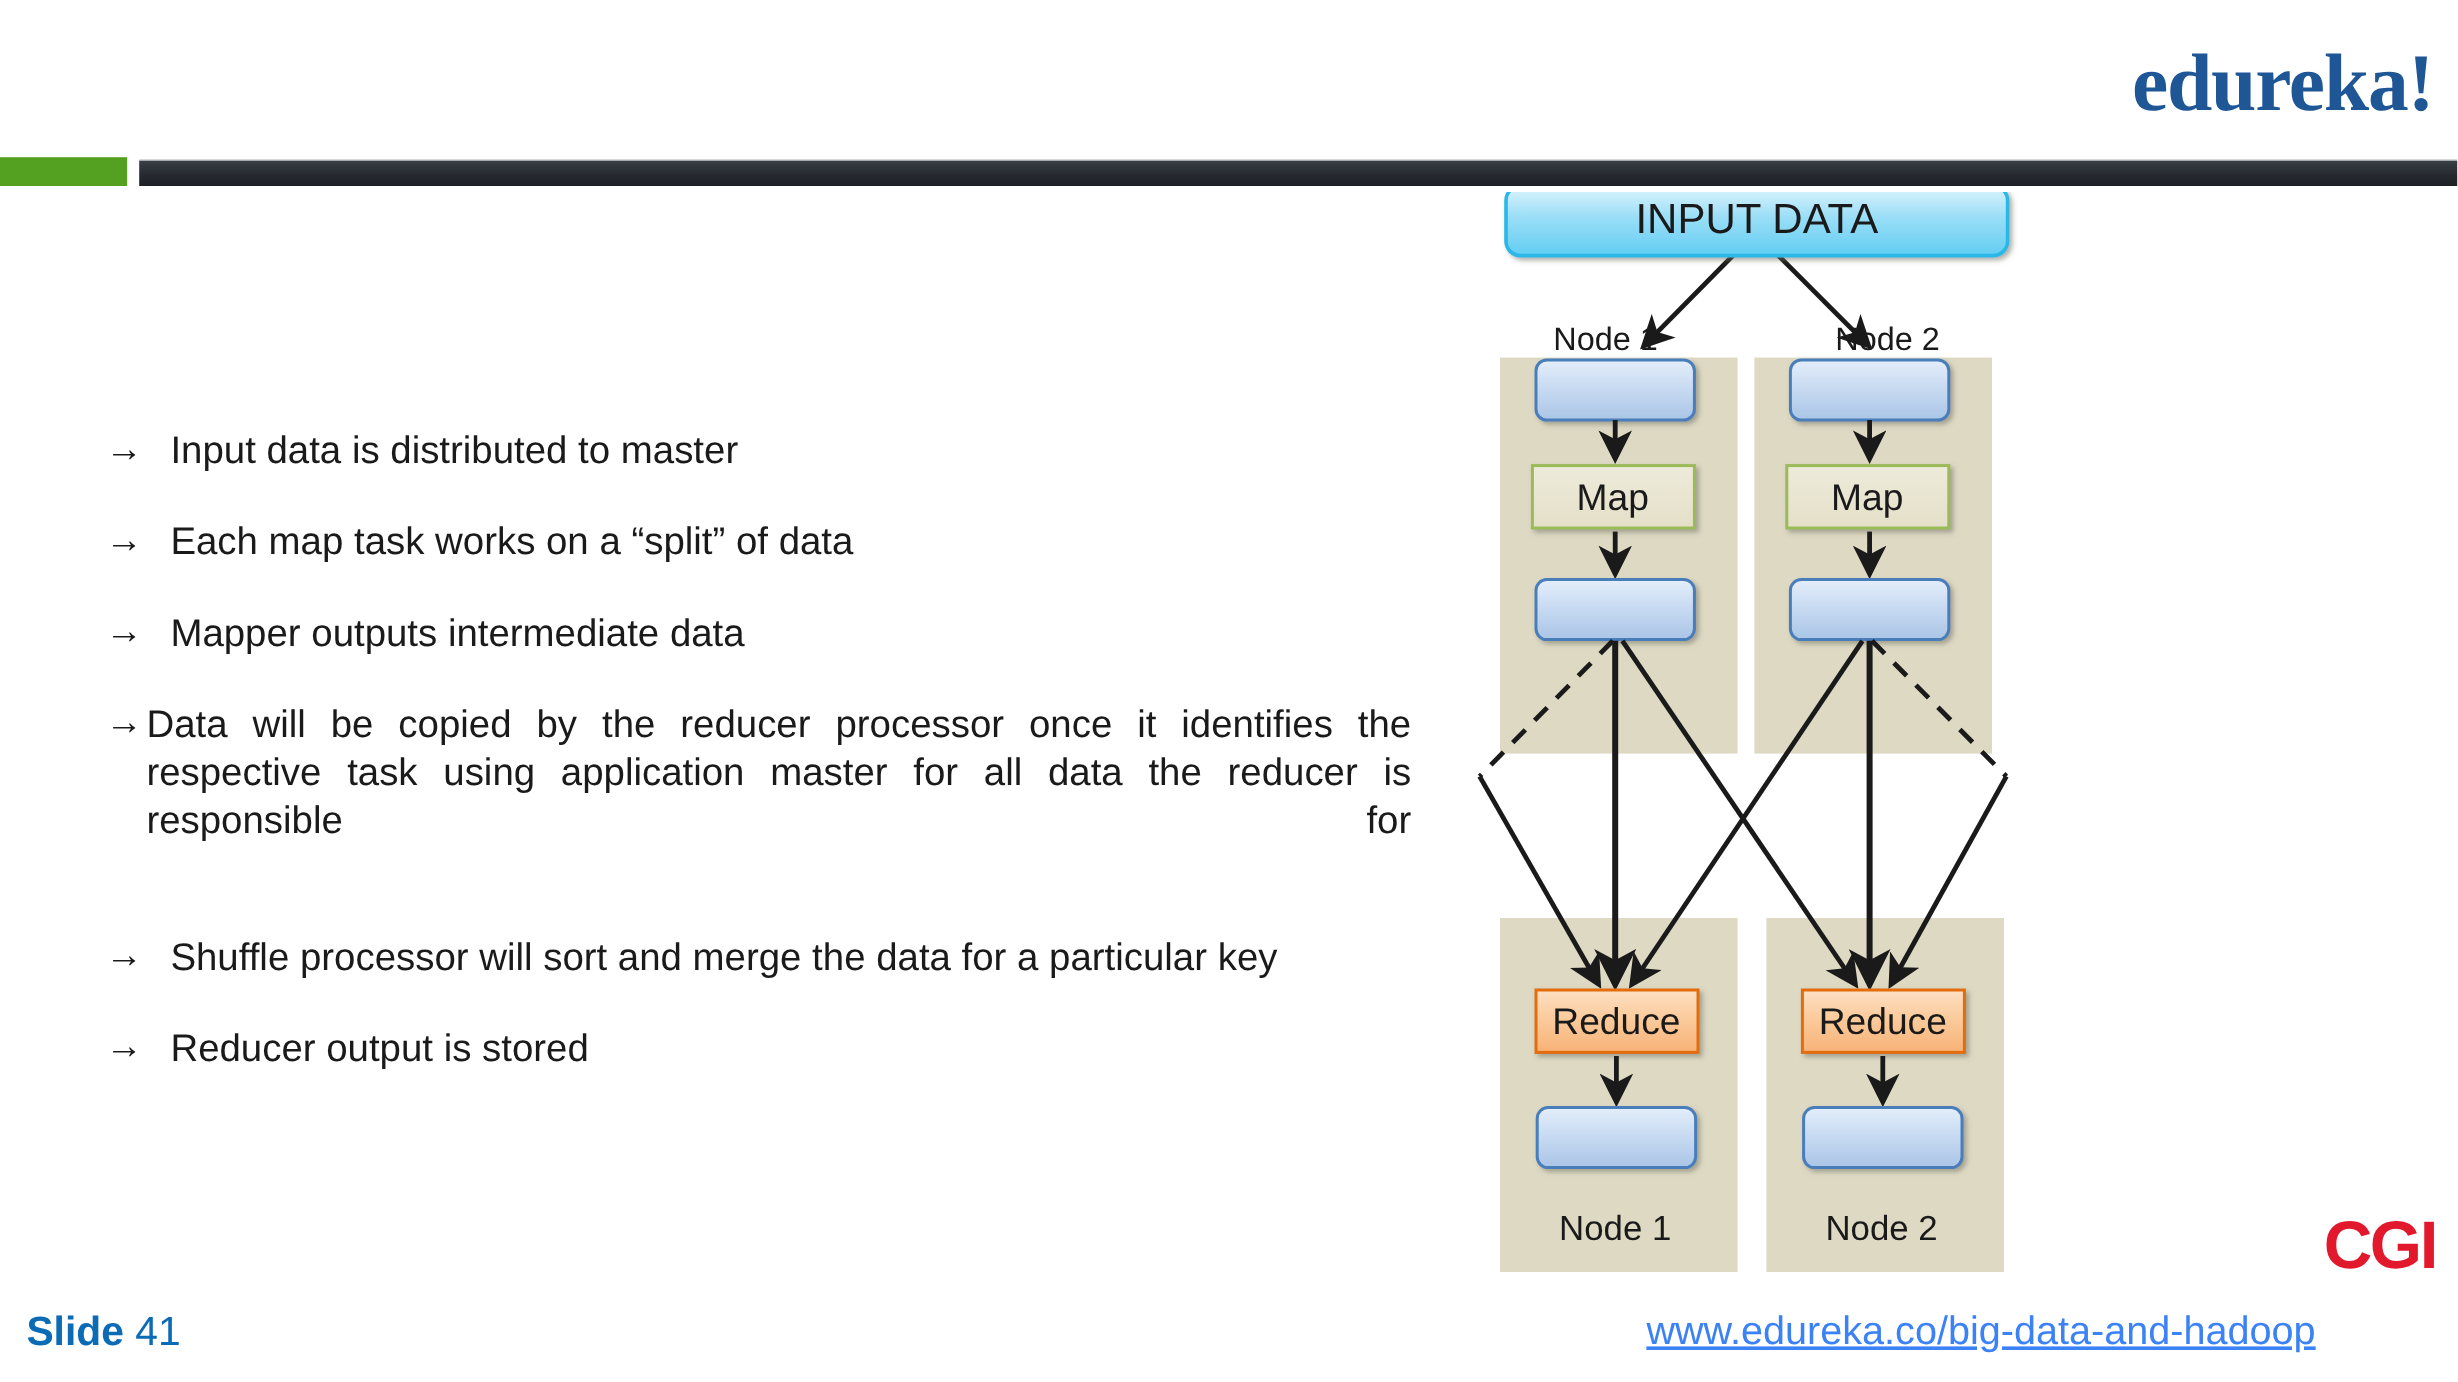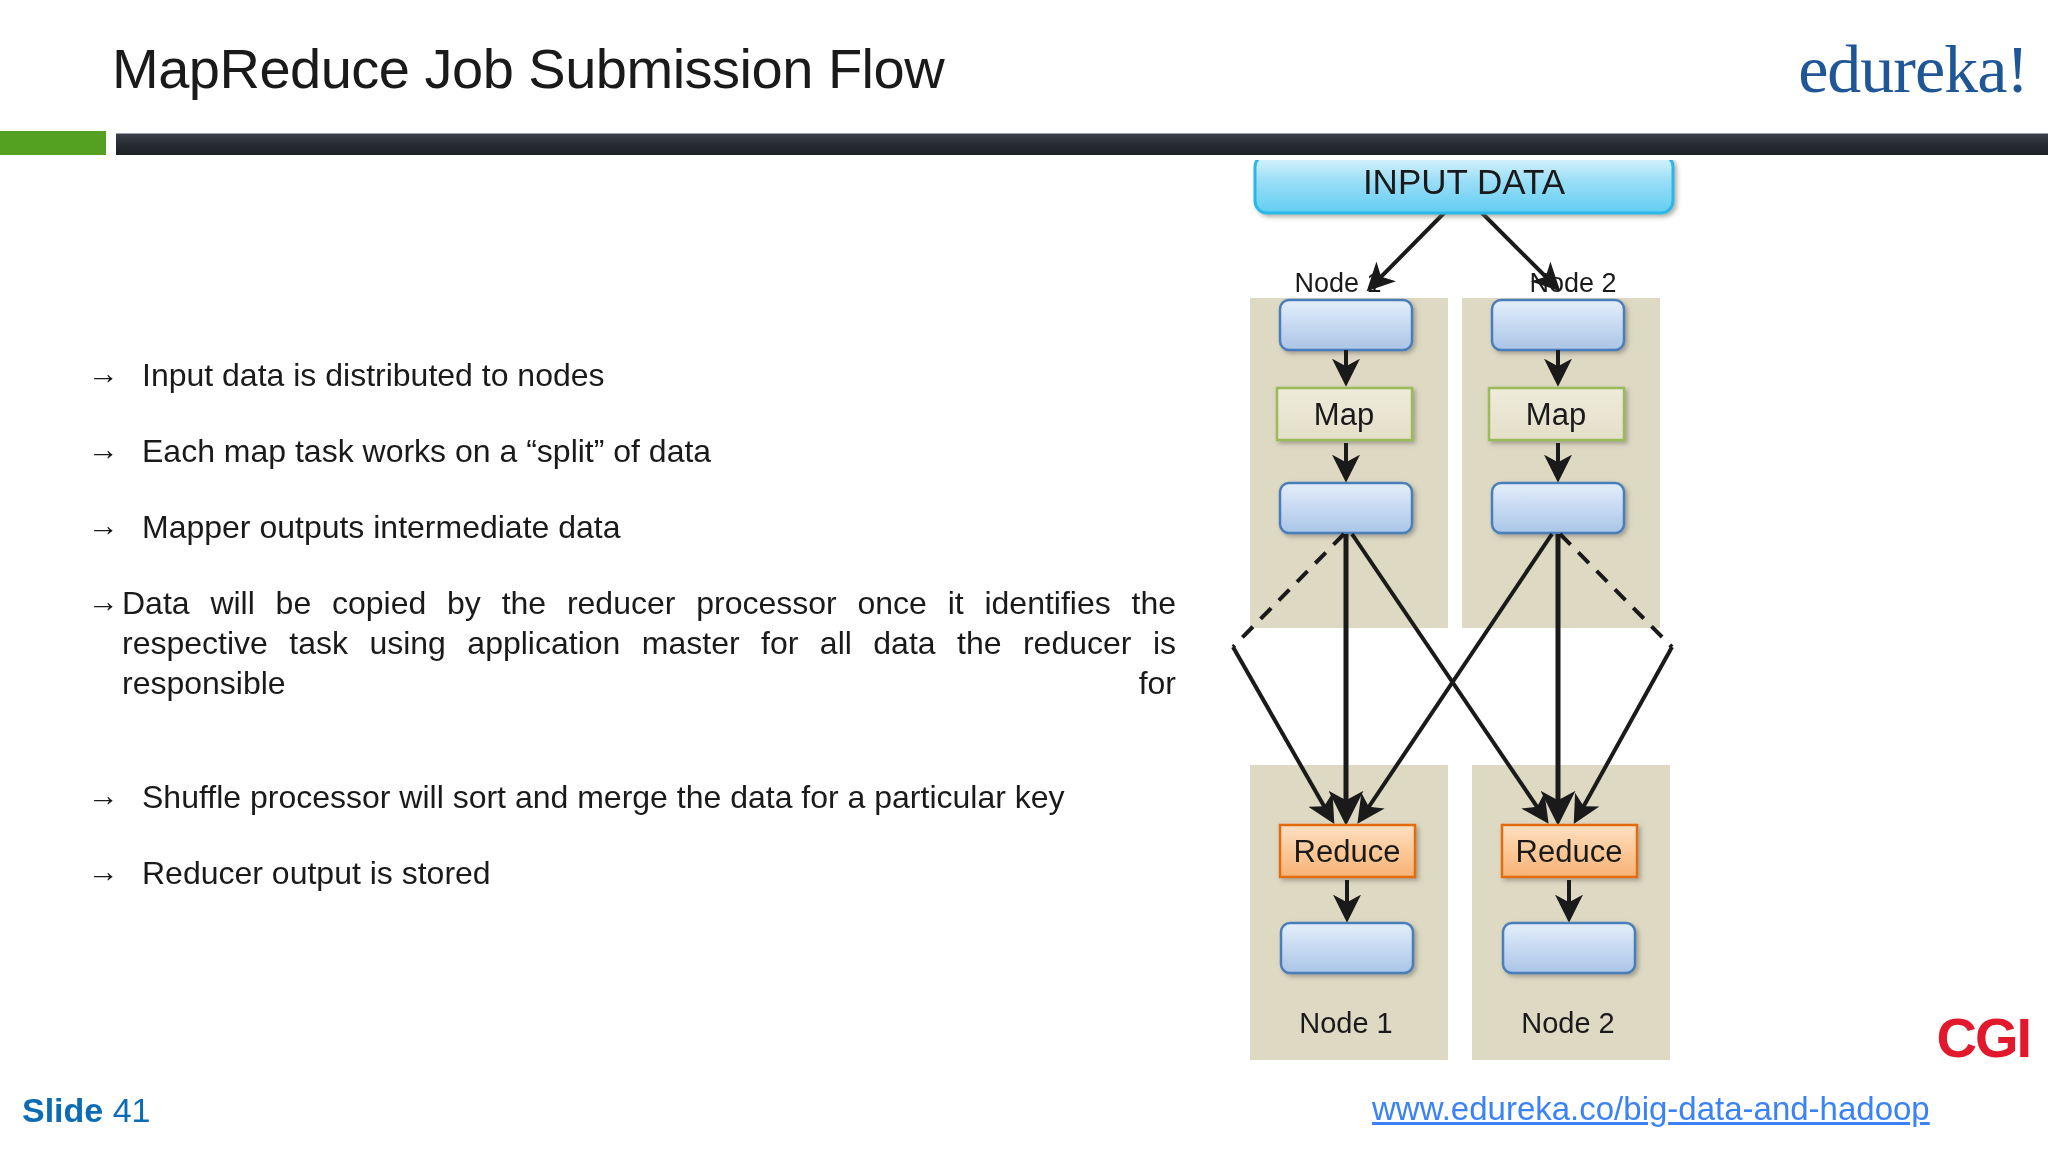--- a/index.html
+++ b/index.html
@@ -28,21 +28,21 @@
     color: #1a1a1a;
     letter-spacing: -0.5px;
     white-space: nowrap;
   }
   #brand-logo {
     position: absolute;
     right: 20px;
     top: 30px;
     font-family: "Liberation Serif", serif;
     font-size: 68px;
-    font-weight: 400;
+    font-weight: 700;
     color: #1f5696;
     letter-spacing: -1px;
     white-space: nowrap;
   }
   #rule-green {
     position: absolute;
     left: 0;
     top: 131px;
     width: 106px;
     height: 24px;
@@ -146,30 +146,29 @@
   .dg-label {
     font-family: "Liberation Sans", sans-serif;
     fill: #1a1a1a;
   }
 </style>
 </head>
 <body>
 
 <div id="slide">
 
-  <div id="slide-title">MapReduce Job Submission Flow</div>
   <div id="brand-logo">edureka!</div>
   <div id="rule-green"></div>
   <div id="rule-dark"></div>
 
   <div id="bullets">
 
     <div class="bullet">
       <span class="arrow">→</span>
-      <span class="btext">Input data is distributed to nodes</span>
+      <span class="btext">Input data is distributed to master</span>
     </div>
 
     <div class="bullet">
       <span class="arrow">→</span>
       <span class="btext">Each map task works on a “split” of data</span>
     </div>
 
     <div class="bullet">
       <span class="arrow">→</span>
       <span class="btext">Mapper outputs intermediate data</span>

